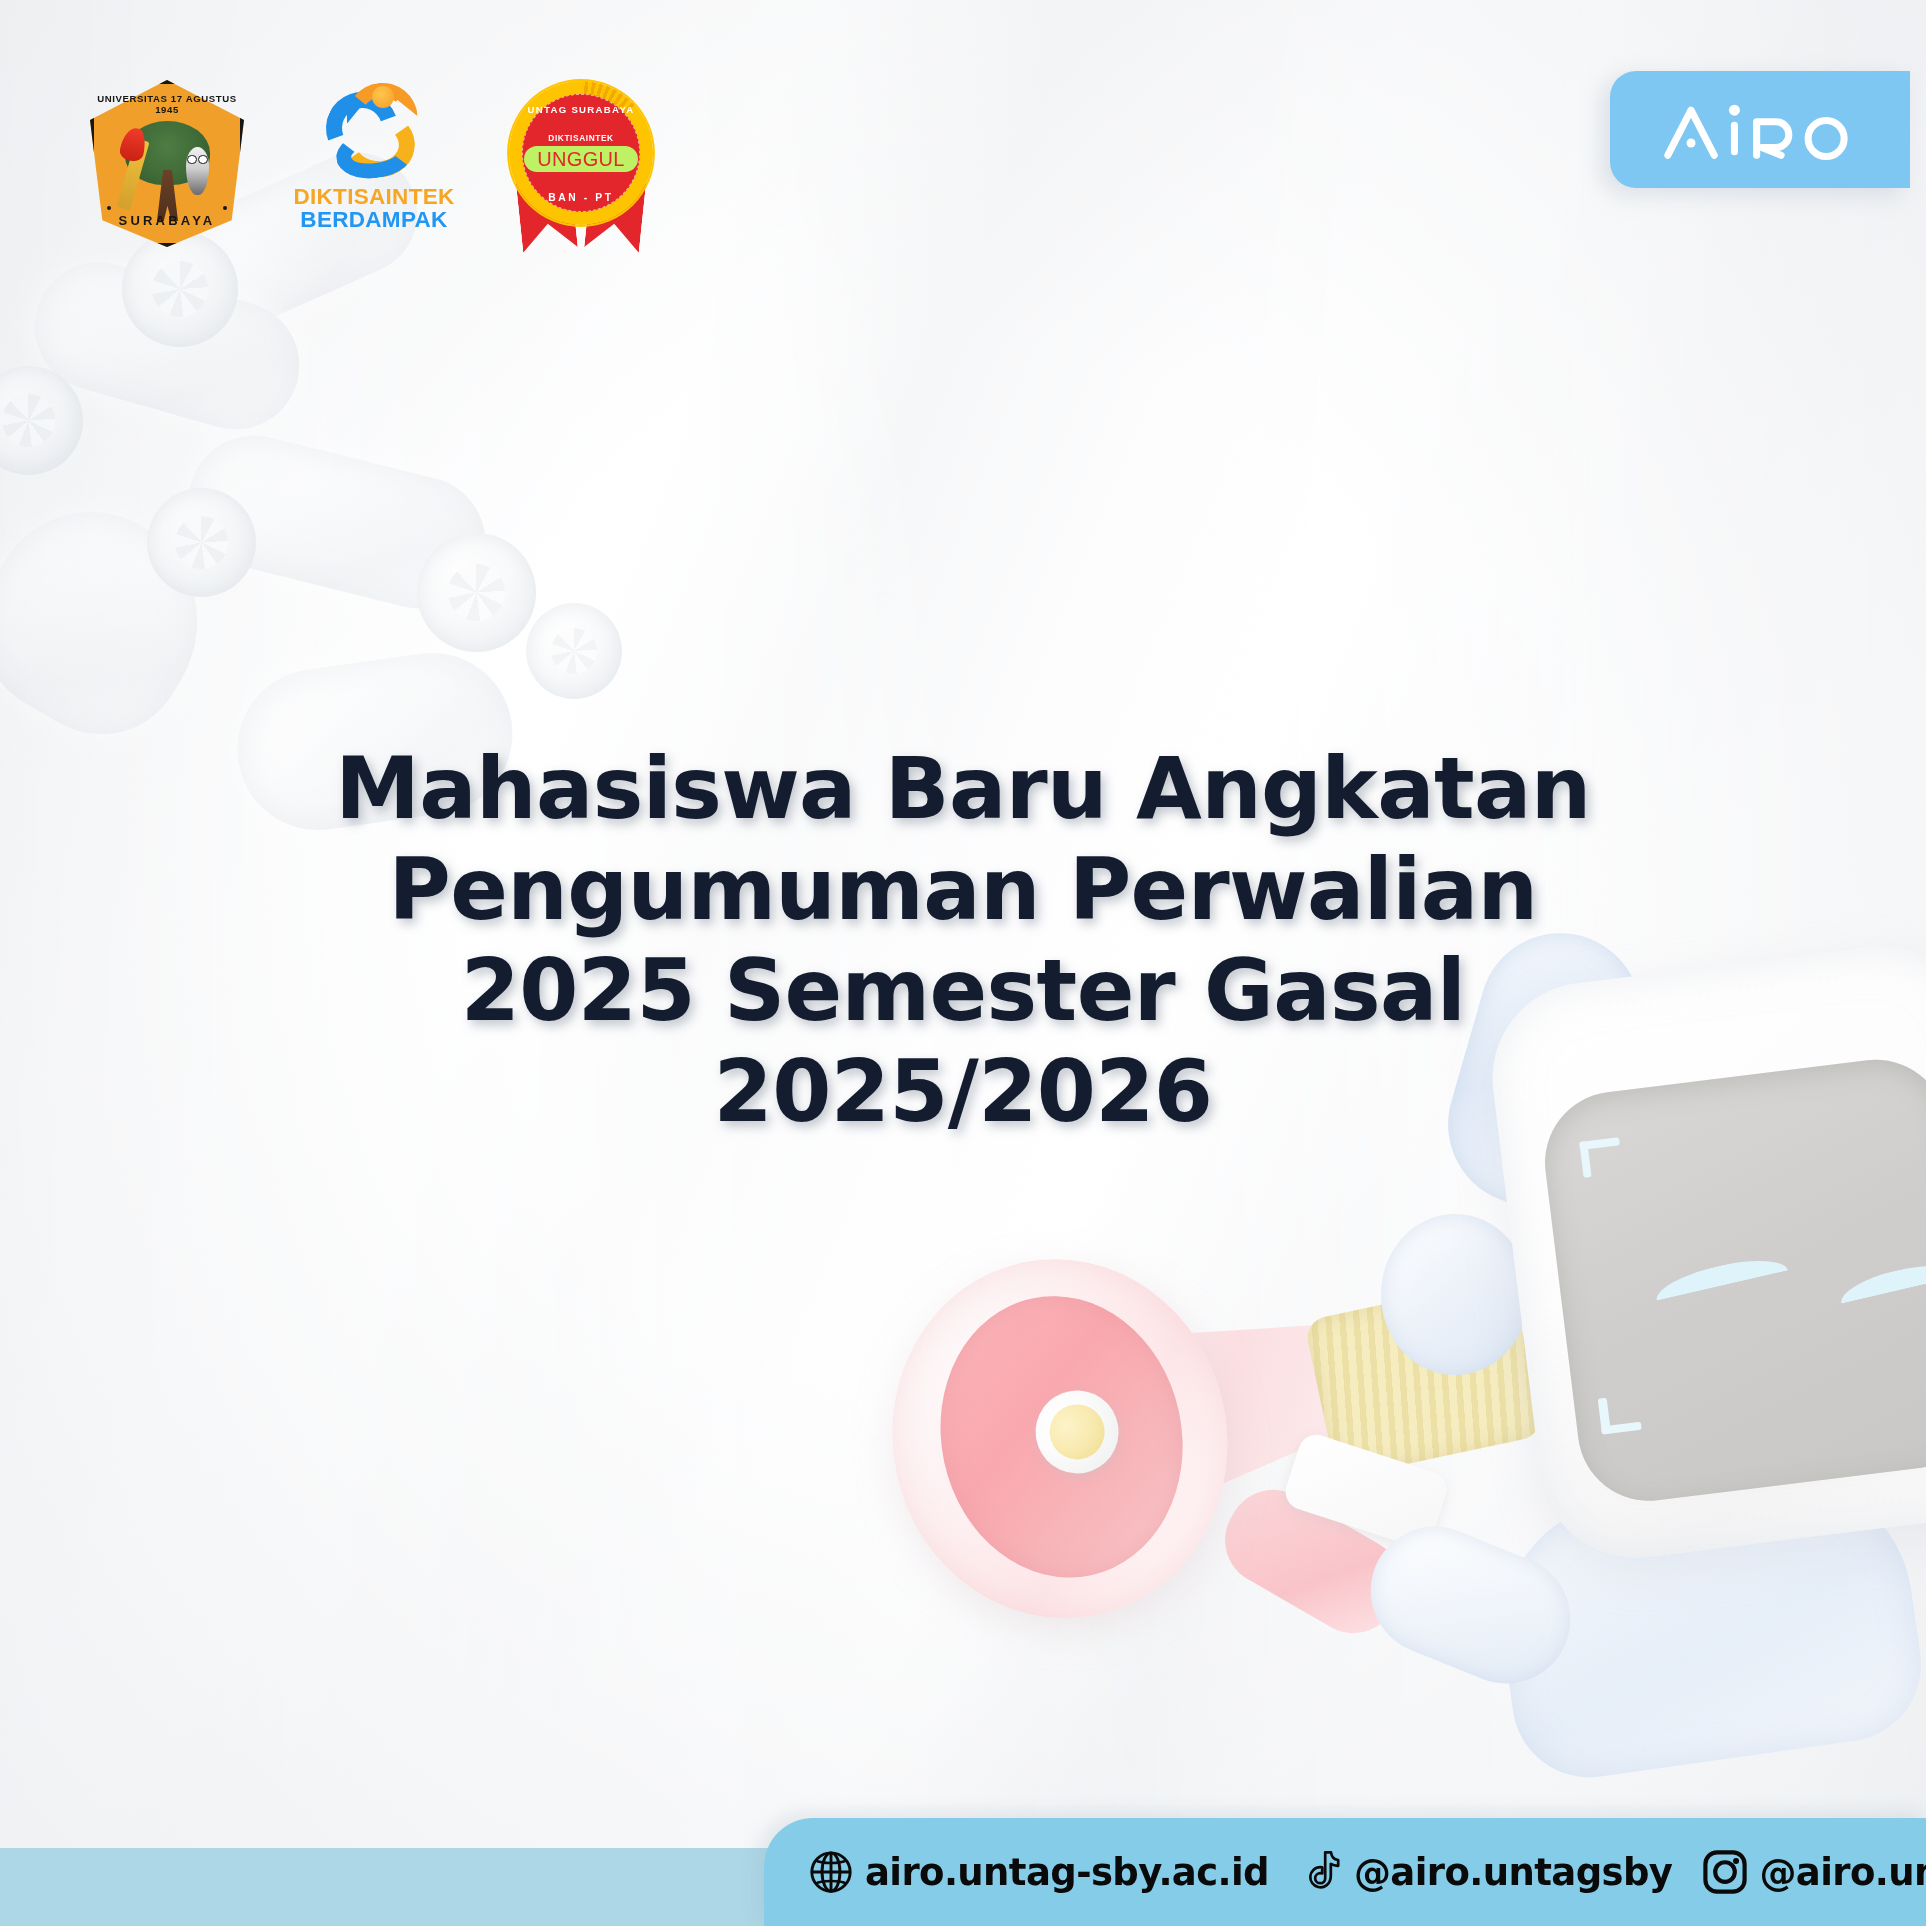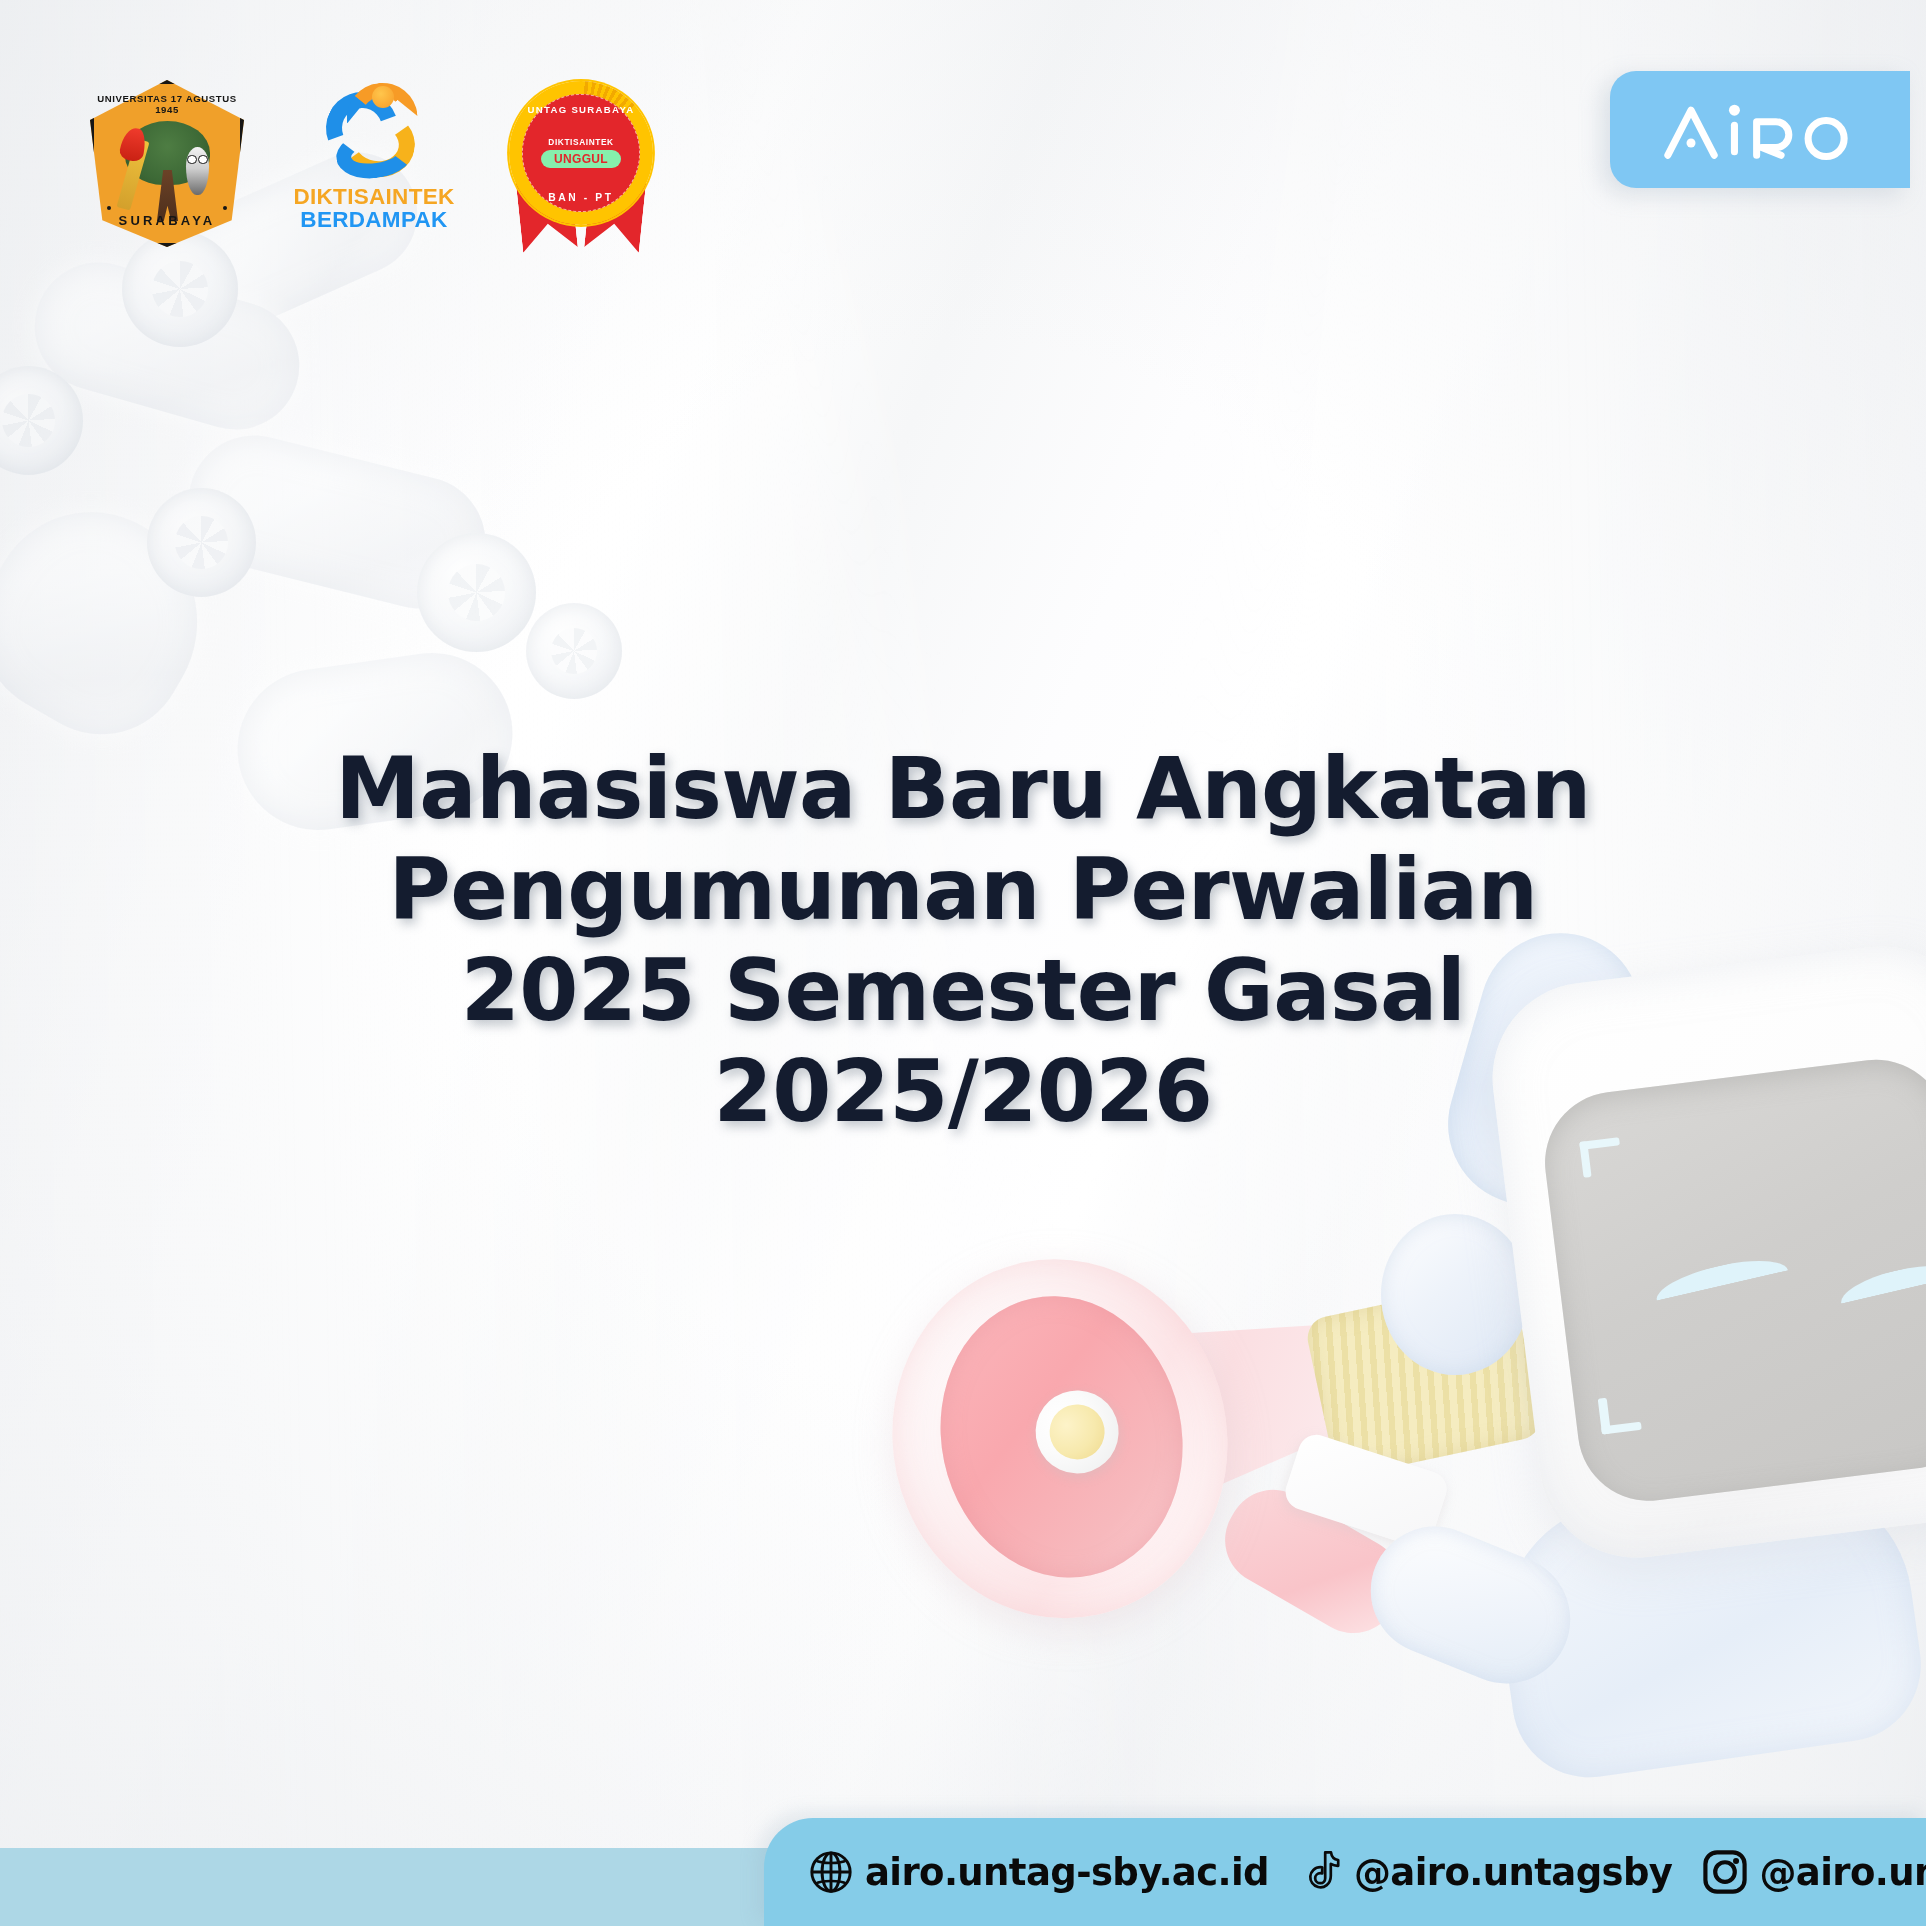--- a/index.html
+++ b/index.html
@@ -268,22 +268,22 @@
   }
   .ak-circle{
     position:absolute;left:18px;top:16.7px;width:118px;height:118px;border-radius:50%;
     background:#E3262B;border:1.9px dashed #f6a7a9;
     display:flex;flex-direction:column;align-items:center;justify-content:center;
   }
   .ak-arc-top{position:absolute;top:9px;width:100%;text-align:center;color:#fff;font-size:9.6px;font-weight:700;letter-spacing:1.3px;}
   .ak-arc-bot{position:absolute;bottom:7.7px;width:100%;text-align:center;color:#fff;font-size:10.3px;font-weight:700;letter-spacing:2.6px;}
   .ak-terak{color:#fff;font-size:8.3px;font-weight:700;letter-spacing:0.6px;margin-bottom:3.2px;}
   .ak-pill{
-    background:#86efac;border-radius:641px;padding:2.6px 13px;
-    color:#E3262B;font-size:12px;font-weight:700;letter-spacing:0.3px;line-height:1.05;
+    background:#bef264;border-radius:641px;padding:2.6px 13px;
+    color:#E3262B;font-size:20px;font-weight:400;letter-spacing:0.3px;line-height:1.05;
   }
 
   
   .airo-badge{
     position:absolute;left:1610px;top:71px;width:300px;height:117px;
     background:#7FC7F3;border-radius:26px 0 0 26px;
     display:flex;align-items:center;justify-content:center;
     box-shadow:-9px 6.4px 22px rgba(150,170,185,.28);
   }
   .airo-badge svg{width:193px;height:67px;display:block;}

